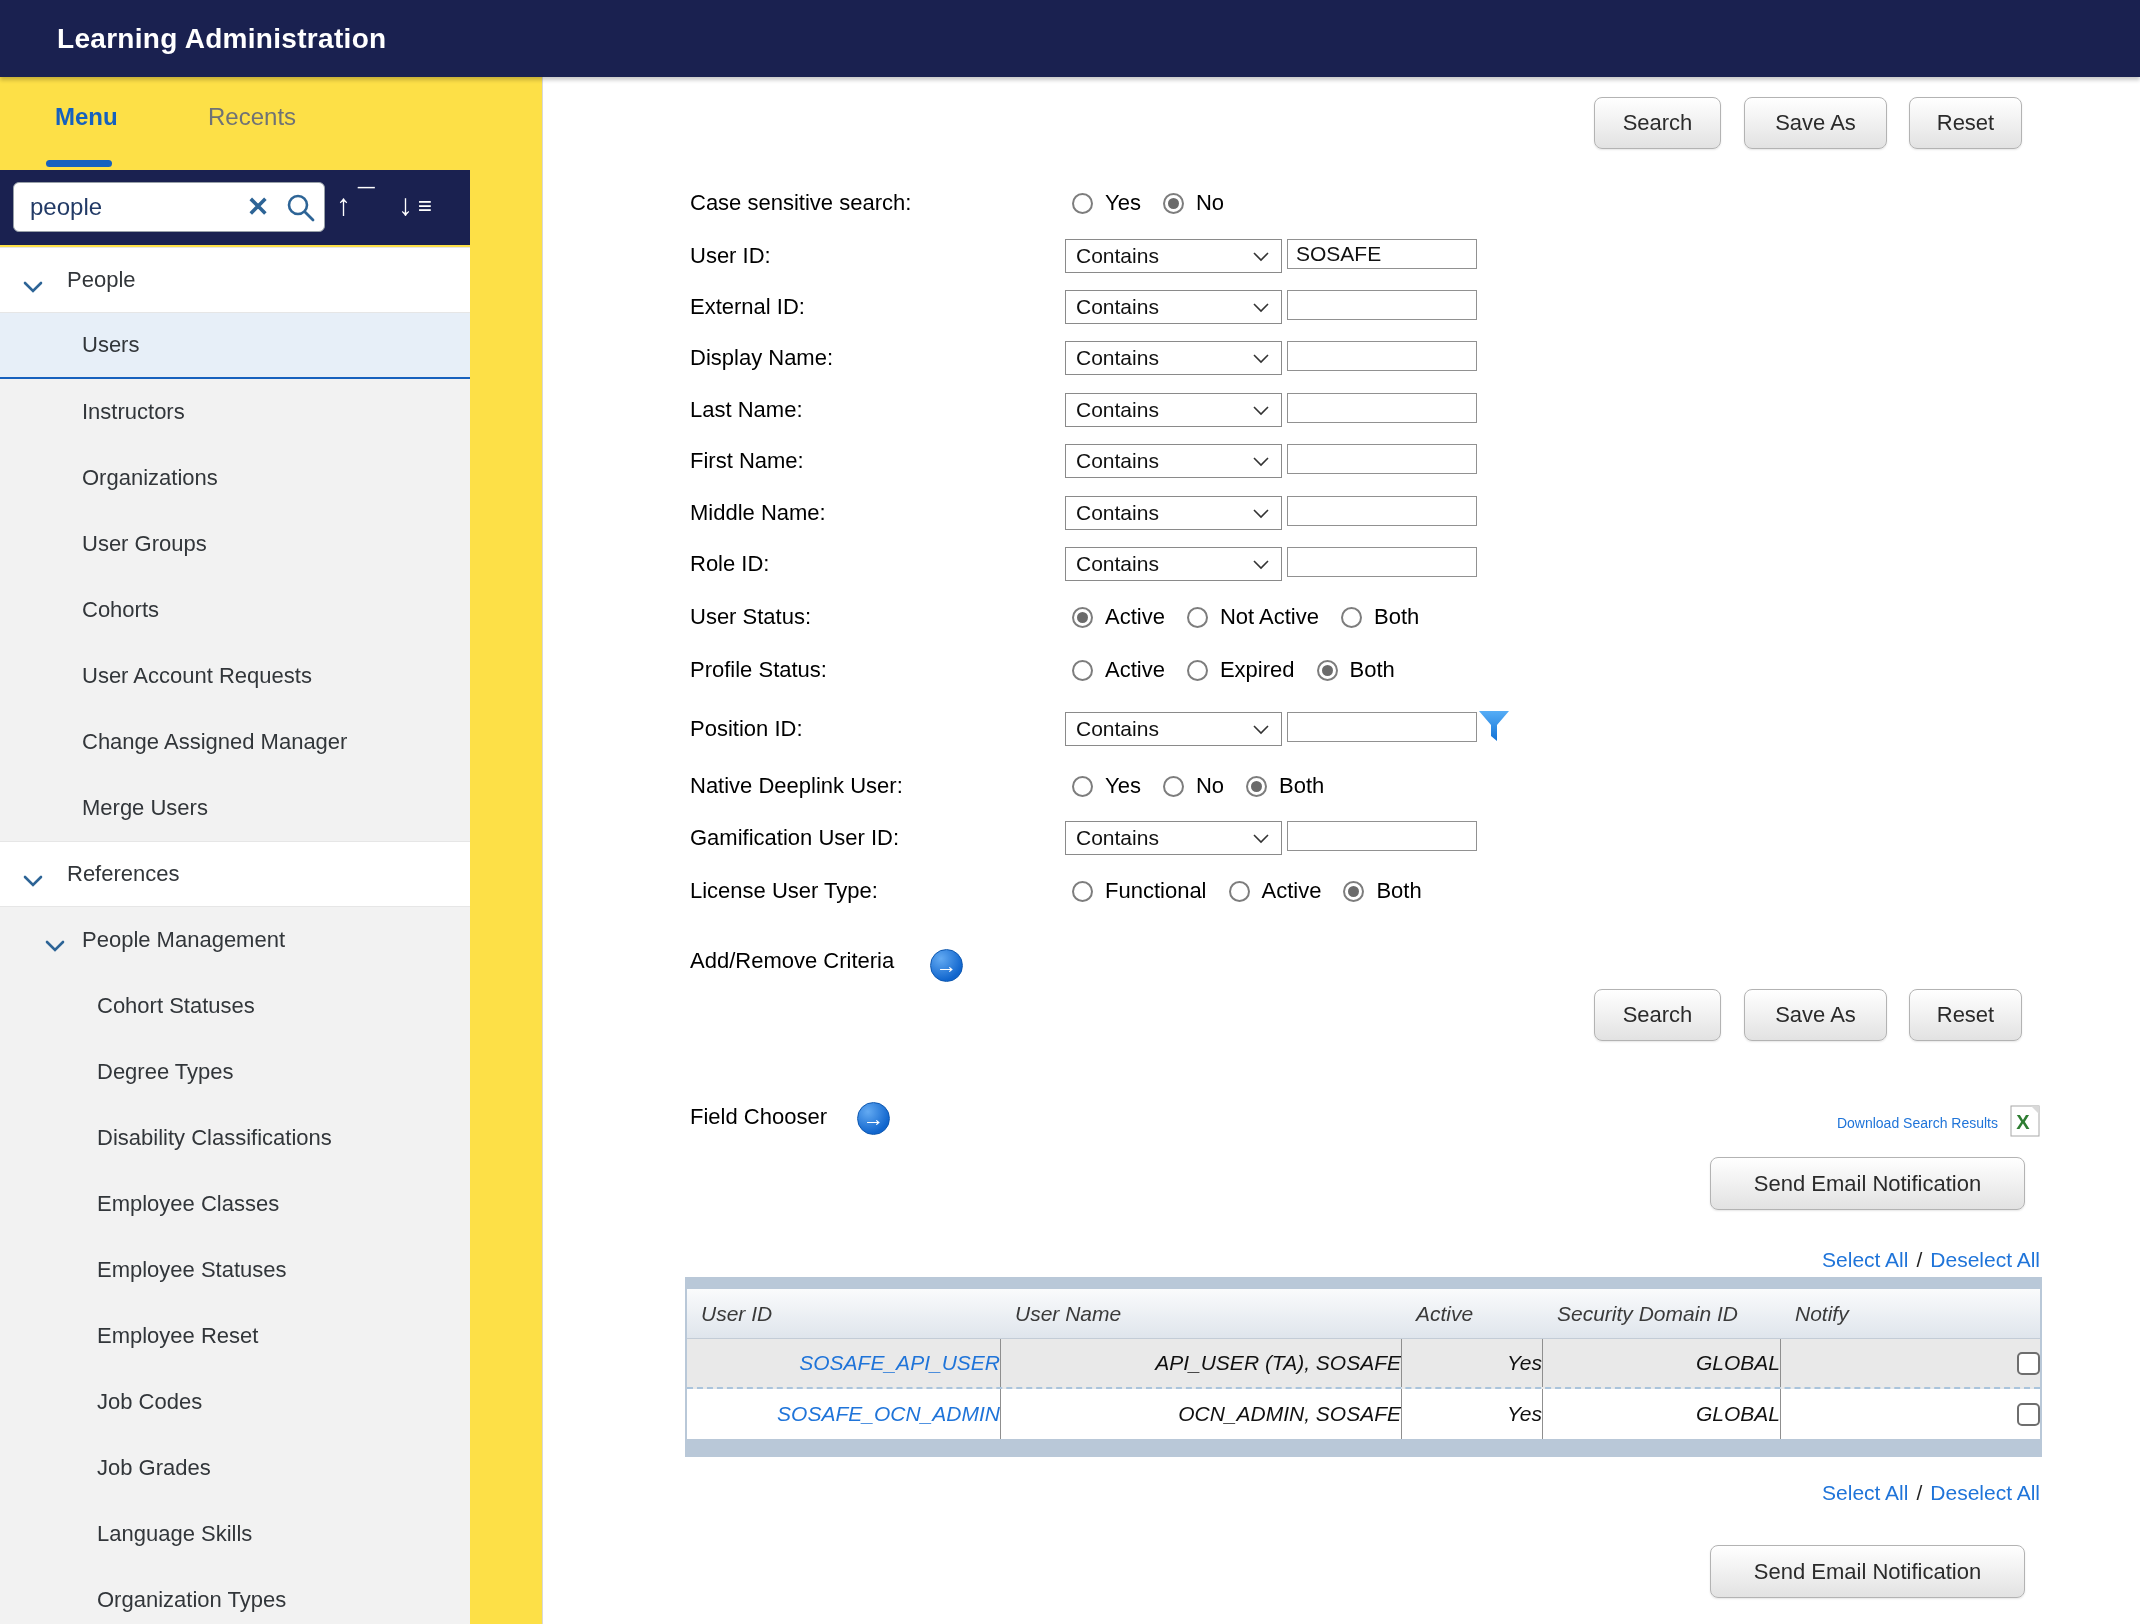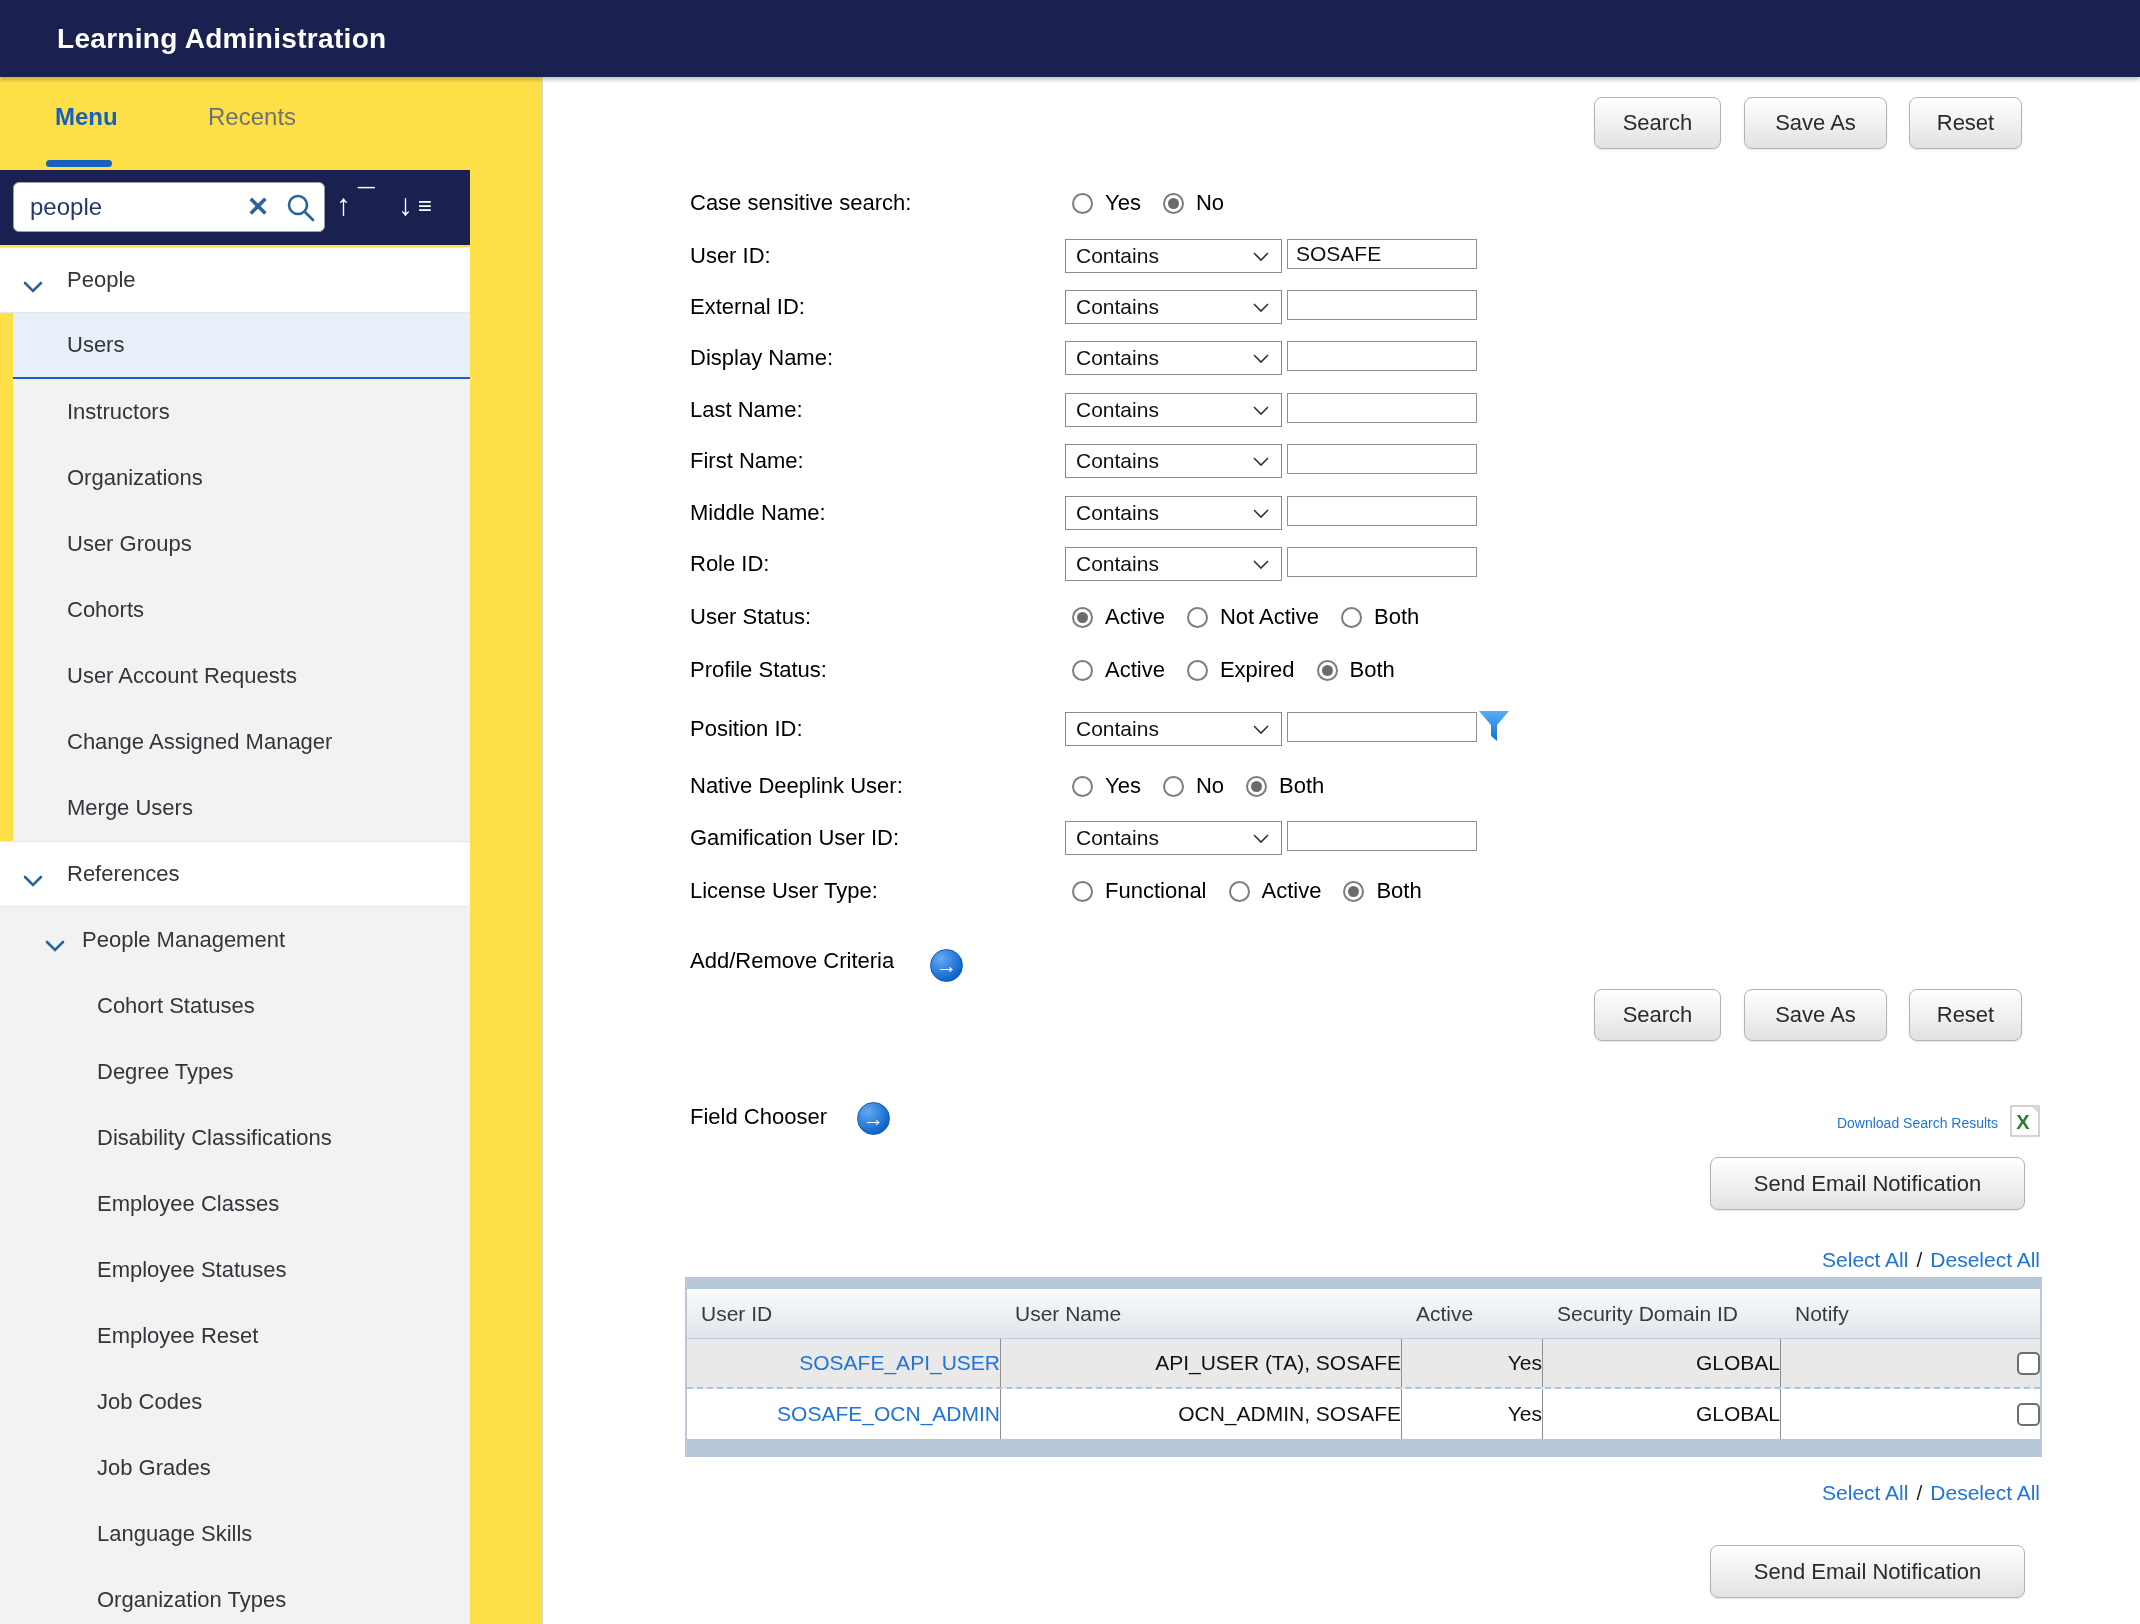--- a/index.html
+++ b/index.html
@@ -33,21 +33,21 @@
   .sort-asc  { left:330px; }
   .sort-desc { left:392px; }
   .si-arrow { position:absolute; left:6px; top:4px; font-size:30px; }
   .si-bar   { position:absolute; left:28px; top:-2px; font-size:30px; }
   .si-lines { position:absolute; left:26px; top:8px; font-size:24px; }
 
   .tree { position:absolute; left:0; top:170px; width:470px; }
   .titem { position:relative; height:66px; display:flex; align-items:center;
            font-size:22px; color:#32363a; cursor:pointer; }
   .lvl-group    { padding-left:67px; background:#fff; border-top:1px solid #e6e6e6; border-bottom:1px solid #e6e6e6; }
-  .lvl-child    { padding-left:54px; background:#f2f2f2;margin-left:13px; }
+  .lvl-child    { padding-left:82px; background:#f2f2f2; }
   .lvl-subgroup { padding-left:82px; background:#f2f2f2; }
   .lvl-leaf     { padding-left:97px; background:#f2f2f2; }
   .titem.selected { background:#e7eff8; border-bottom:2px solid #1661be; }
   .chev { position:absolute; top:26px; }
   .chev-g { left:22px; } .chev-s { left:44px; }
 
   
   .main { position:absolute; left:471px; top:77px; width:1669px; height:1547px; background:#fff; }
 
   .btn { position:absolute; height:52px; border:1px solid #b3b3b3; border-radius:8px;
@@ -89,21 +89,21 @@
   .ar-fieldchooser { left:386px; top:1025px; }
   .flabel-static { position:absolute; left:219px; font-size:22px; color:#000; }
 
   .download { position:absolute; right:100px; top:1028px; display:flex; align-items:center; gap:12px; }
   .link { color:#1f74d9; font-size:14px; cursor:pointer; text-decoration:none; }
   .selrow { position:absolute; right:100px; display:flex; gap:8px; font-size:21px; color:#222; }
   .selrow .link { font-size:21px; }
 
   
   .rtable { position:absolute; left:214px; top:1200px; width:1357px; background:#b9c8d8;
-            padding:12px 2px 18px 2px; }
+            padding:12px 2px 18px 2px;font-style:italic; }
   .thead { display:flex; height:50px; background:linear-gradient(#fafbfc,#dfe5ec);
            border-bottom:1px solid #c3ccd6; }
   .thead .cell { font-size:21px; color:#3a3a3a; }
   .trow { display:flex; height:50px; background:#fff; }
   .trow.alt { background:#e9e9e9; }
   .trow.dashed { border-bottom:2px dashed #aac4dc; }
   .cell { display:flex; align-items:center; padding-left:14px; overflow:hidden; white-space:nowrap; }
   .c0{width:314px}.c1{width:401px}.c2{width:141px}.c3{width:238px}.c4{flex:1; padding-left:0; justify-content:center;}
   .trow .c0,.trow .c1,.trow .c2,.trow .c3 { border-right:1px solid #8f8f8f; }
   .trow .cell { font-size:21px; color:#111;justify-content:flex-end; }

